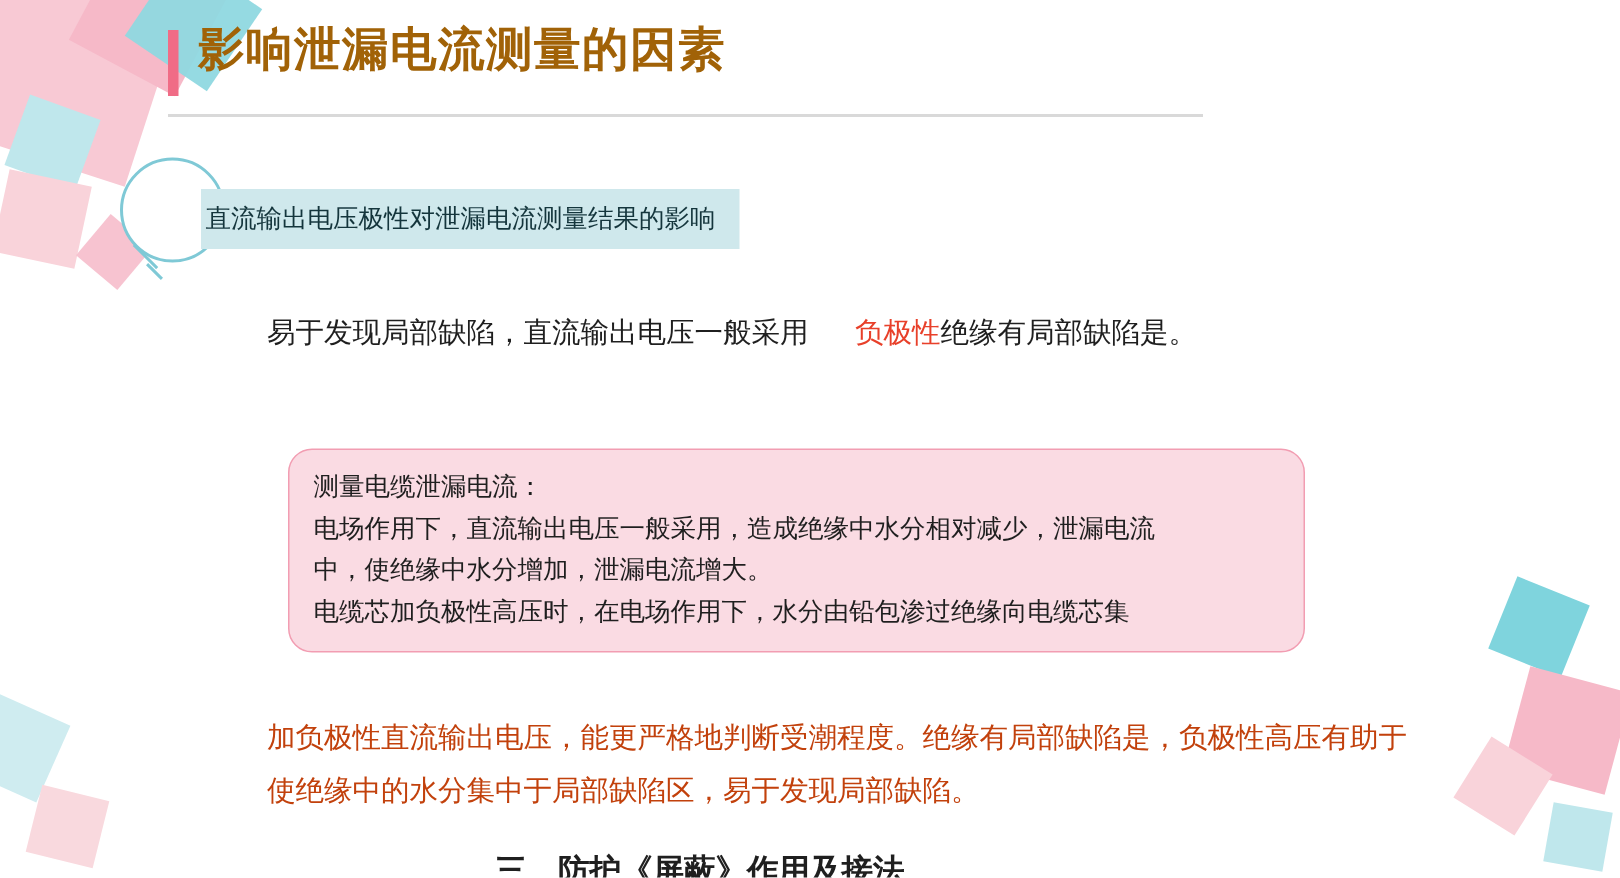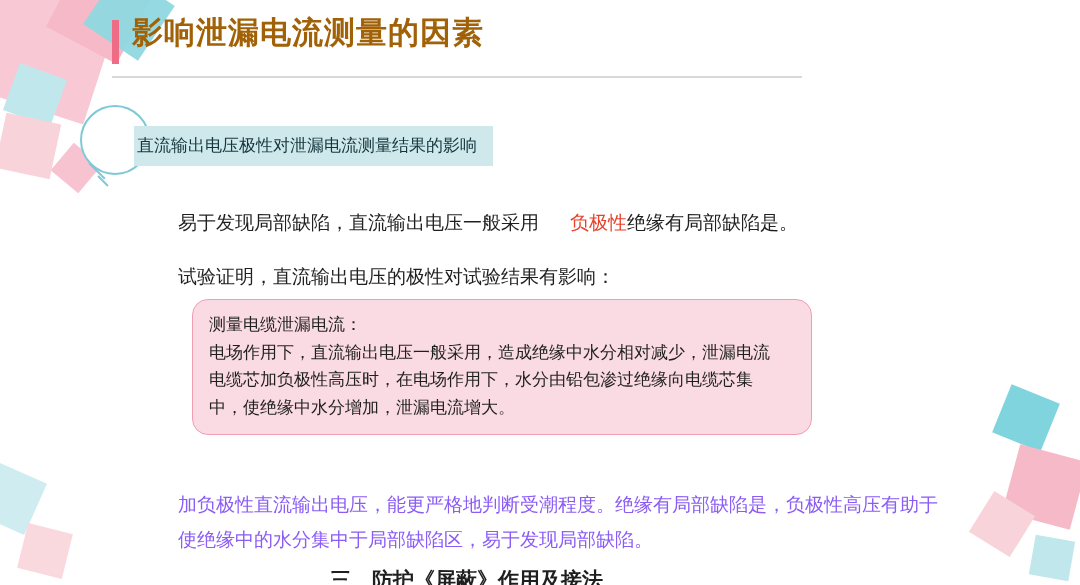--- a/index.html
+++ b/index.html
@@ -165,43 +165,42 @@
     line-height: 1.6;
     white-space: nowrap;
   }
   .p1 { left: 178px; top: 208px; }
   .p2 { left: 178px; top: 262px; }
   .hl { color: #e8402a; margin-left: 31px; }
 
   .callout {
     position: absolute;
     left: 192px; top: 299px;
-    width: 620px;
+    width: 678px;
     background: #fadbe3;
     border: 1px solid #f29db2;
     border-radius: 16px;
     padding: 11px 16px 13px 16px;
     box-sizing: border-box;
   }
   .callout p {
     margin: 0;
     font-size: 17px;
     line-height: 1.62;
     color: #1f1f1f;
   }
 
   .p3 {
     position: absolute;
     left: 178px; top: 475px;
     width: 760px;
     font-size: 19px;
     line-height: 1.85;
-    color: #8b5cf6;
+    color: #c2410c;
     white-space: normal;
-    margin-top: 12px;
   }
 
   .p4 {
     position: absolute;
     left: 330px; top: 566px;
     font-size: 21px;
     font-weight: bold;
     color: #1f1f1f;
     white-space: nowrap;
   }
@@ -232,26 +231,25 @@
   <div class="title-wrap">
     <div class="title-bar"></div>
     <div class="title-text">影响泄漏电流测量的因素</div>
     <div class="title-underline"></div>
   </div>
 
   <div class="subtitle">直流输出电压极性对泄漏电流测量结果的影响</div>
 
   <div class="body-text p1"><span>易于发现局部缺陷，直流输出电压一般采用</span><span class="hl">负极性</span><span>绝缘有局部缺陷是。</span></div>
 
-  <div class="body-text p2">试验证明，直流输出电压的极性对试验结果有影响：</div>
 
   <div class="callout">
     <p>测量电缆泄漏电流：</p>
     <p>电场作用下，直流输出电压一般采用，造成绝缘中水分相对减少，泄漏电流</p>
+    <p>中，使绝缘中水分增加，泄漏电流增大。</p>
     <p>电缆芯加负极性高压时，在电场作用下，水分由铅包渗过绝缘向电缆芯集</p>
-    <p>中，使绝缘中水分增加，泄漏电流增大。</p>
   </div>
 
   <div class="p3">加负极性直流输出电压，能更严格地判断受潮程度。绝缘有局部缺陷是，负极性高压有助于使绝缘中的水分集中于局部缺陷区，易于发现局部缺陷。</div>
 
   <div class="p4">三、防护《屏蔽》作用及接法</div>
 
 </div>
 
 </body></html>

